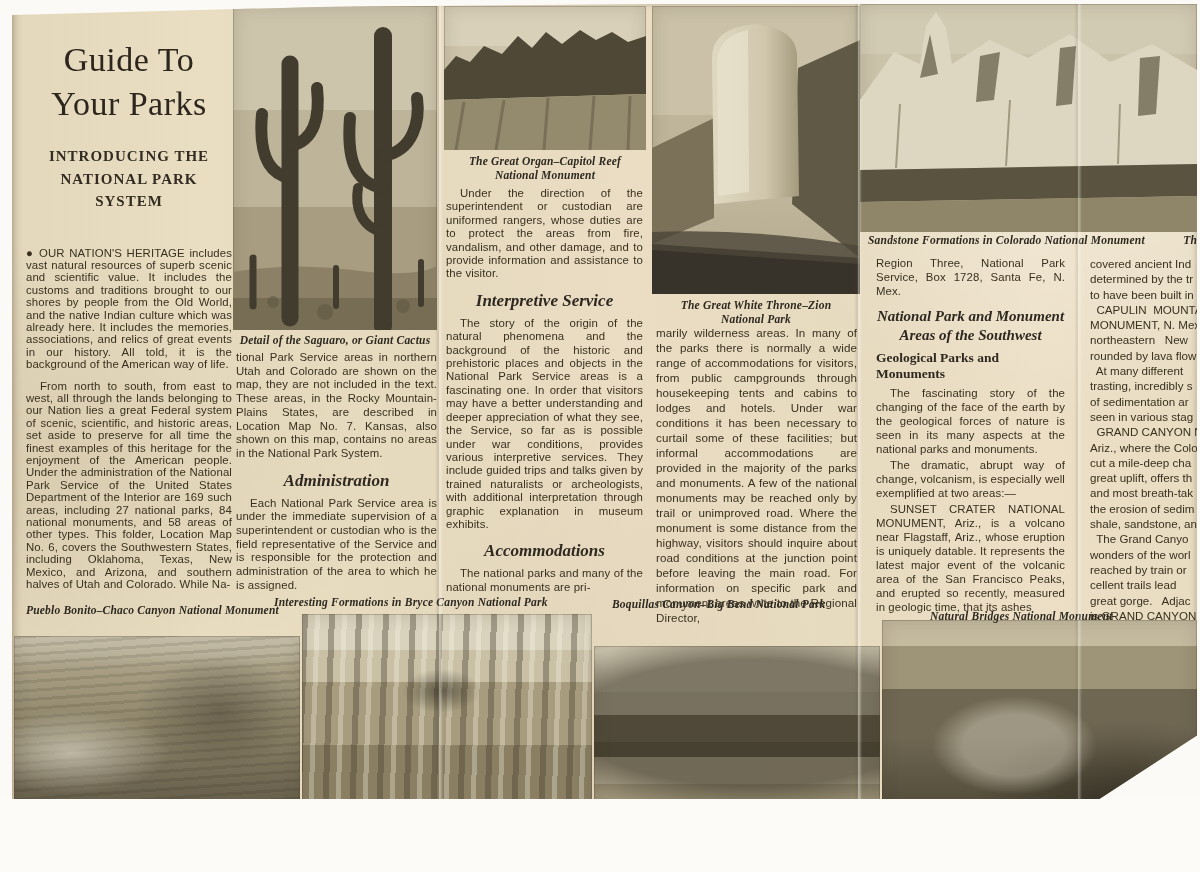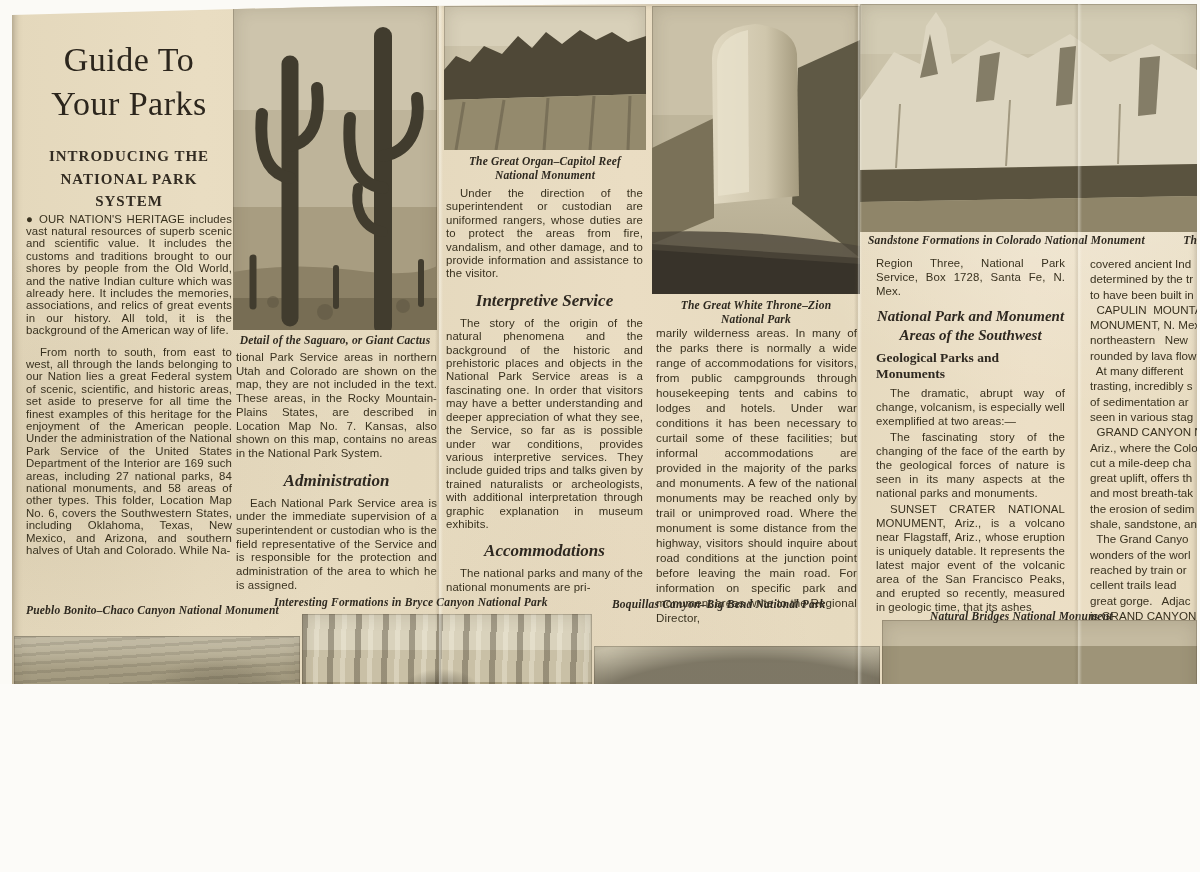--- a/index.html
+++ b/index.html
@@ -1,16 +1,16 @@
 <!DOCTYPE html>
 <html><head>
 <meta charset="utf-8">
 <style>
   html,body{margin:0;padding:0;background:#fcfbf8;}
-  #scan{position:relative;width:1200px;height:684px;overflow:hidden;background:#fbfaf6;font-family:"Liberation Sans",sans-serif;}
+  #scan{position:relative;width:1200px;height:799px;overflow:hidden;background:#fbfaf6;font-family:"Liberation Sans",sans-serif;}
   #paper{position:absolute;left:12px;top:4px;width:1185px;height:838px;
     background:
       radial-gradient(420px 320px at 6% 55%, rgba(110,92,60,.10), transparent 70%),
       radial-gradient(500px 380px at 92% 18%, rgba(255,255,252,.30), transparent 70%),
       radial-gradient(300px 600px at 50% 95%, rgba(120,100,65,.07), transparent 75%),
       linear-gradient(90deg,#e4d8bc 0%,#e9ddc2 16%,#e5d9be 34%,#eaddc3 52%,#e6dabf 70%,#ecdfc6 86%,#e8dcc1 100%);
     clip-path:polygon(0% 1.3%, 26% .35%, 55% 0%, 100% 0%, 100% 87.3%, 86.4% 99.8%, 55% 99.2%, 28% 100%, 0% 99.3%);
     box-shadow:inset 4px 0 9px -3px rgba(70,58,40,.45), inset -3px 0 6px -2px rgba(70,58,40,.25);
     color:#362f25;}
   .crease{position:absolute;top:0;height:100%;width:8px;pointer-events:none;
@@ -20,21 +20,21 @@
   .para{margin:0 0 9px 0;}
   .indent{text-indent:14px;}
   .heading-italic{font-family:"Liberation Serif",serif;font-style:italic;font-weight:bold;text-align:center;font-size:17px;margin:10px 0 6px 0;color:#2e2820;}
   .caption{font-family:"Liberation Serif",serif;font-style:italic;font-weight:bold;font-size:11.5px;color:#2e2920;letter-spacing:.2px;}
   .caption.center{text-align:center;}
   .photo{position:absolute;box-shadow:inset 0 0 0 1px rgba(74,64,44,.25), inset 0 0 18px rgba(60,50,35,.18);}
   
   #col1{position:absolute;left:14px;top:34px;width:206px;}
   .title-line{font-family:"Liberation Serif",serif;font-size:34px;line-height:1.28;text-align:center;color:#2c261d;letter-spacing:.5px;}
   .subtitle{font-family:"Liberation Serif",serif;font-size:15px;font-weight:bold;line-height:1.5;text-align:center;letter-spacing:1px;margin-top:20px;color:#332c22;}
-  #col1 .body-text{}
+  #col1 .body-text{margin-top:34px;}
   #col1 .para+.para{margin-top:0;}
   
   .abs{position:absolute;}
   #col2-text{left:224px;top:347px;width:201px;}
   #col2-text .body-text,{}
   #col2-text .bt{font-size:11.4px;line-height:13.7px;}
   #col3-text{left:434px;top:183px;width:197px;}
   #col3-text .bt{font-size:11.4px;line-height:13.4px;}
   #col4-text{left:644px;top:321px;width:201px;}
   #col4-text .bt{font-size:11.6px;line-height:15px;}
@@ -210,22 +210,22 @@
       <span class="caption">Sandstone Formations in Colorado National Monument</span>
       <span class="caption">Th</span>
     </div>
     <div class="abs" id="col5-text">
       <p class="para bt">Region Three, National Park Service, Box 1728, Santa Fe, N. Mex.</p>
       <div class="h2-italic">
         <div>National Park and Monument</div>
         <div>Areas of the Southwest</div>
       </div>
       <div class="h3-bold">Geological Parks and Monuments</div>
+      <p class="para bt indent" style="margin-bottom:2px;">The fascinating story of the changing of the face of the earth by the geological forces of nature is seen in its many aspects at the national parks and monuments.</p>
       <p class="para bt indent" style="margin-bottom:2px;">The dramatic, abrupt way of change, volcanism, is especially well exemplified at two areas:—</p>
-      <p class="para bt indent" style="margin-bottom:2px;">The fascinating story of the changing of the face of the earth by the geological forces of nature is seen in its many aspects at the national parks and monuments.</p>
       <p class="para bt indent">SUNSET CRATER NATIONAL MONUMENT, Ariz., is a volcano near Flagstaff, Ariz., whose eruption is uniquely datable.  It represents the latest major event of the volcanic area of the San Francisco Peaks, and erupted so recently, measured in geologic time, that its ashes</p>
     </div>
 
     <div class="abs" id="col6">
       <div class="line">covered ancient Ind</div>
       <div class="line">determined by the tr</div>
       <div class="line">to have been built in</div>
       <div class="line">  CAPULIN  MOUNTA</div>
       <div class="line">MONUMENT, N. Mex.,</div>
       <div class="line">northeastern   New</div>

